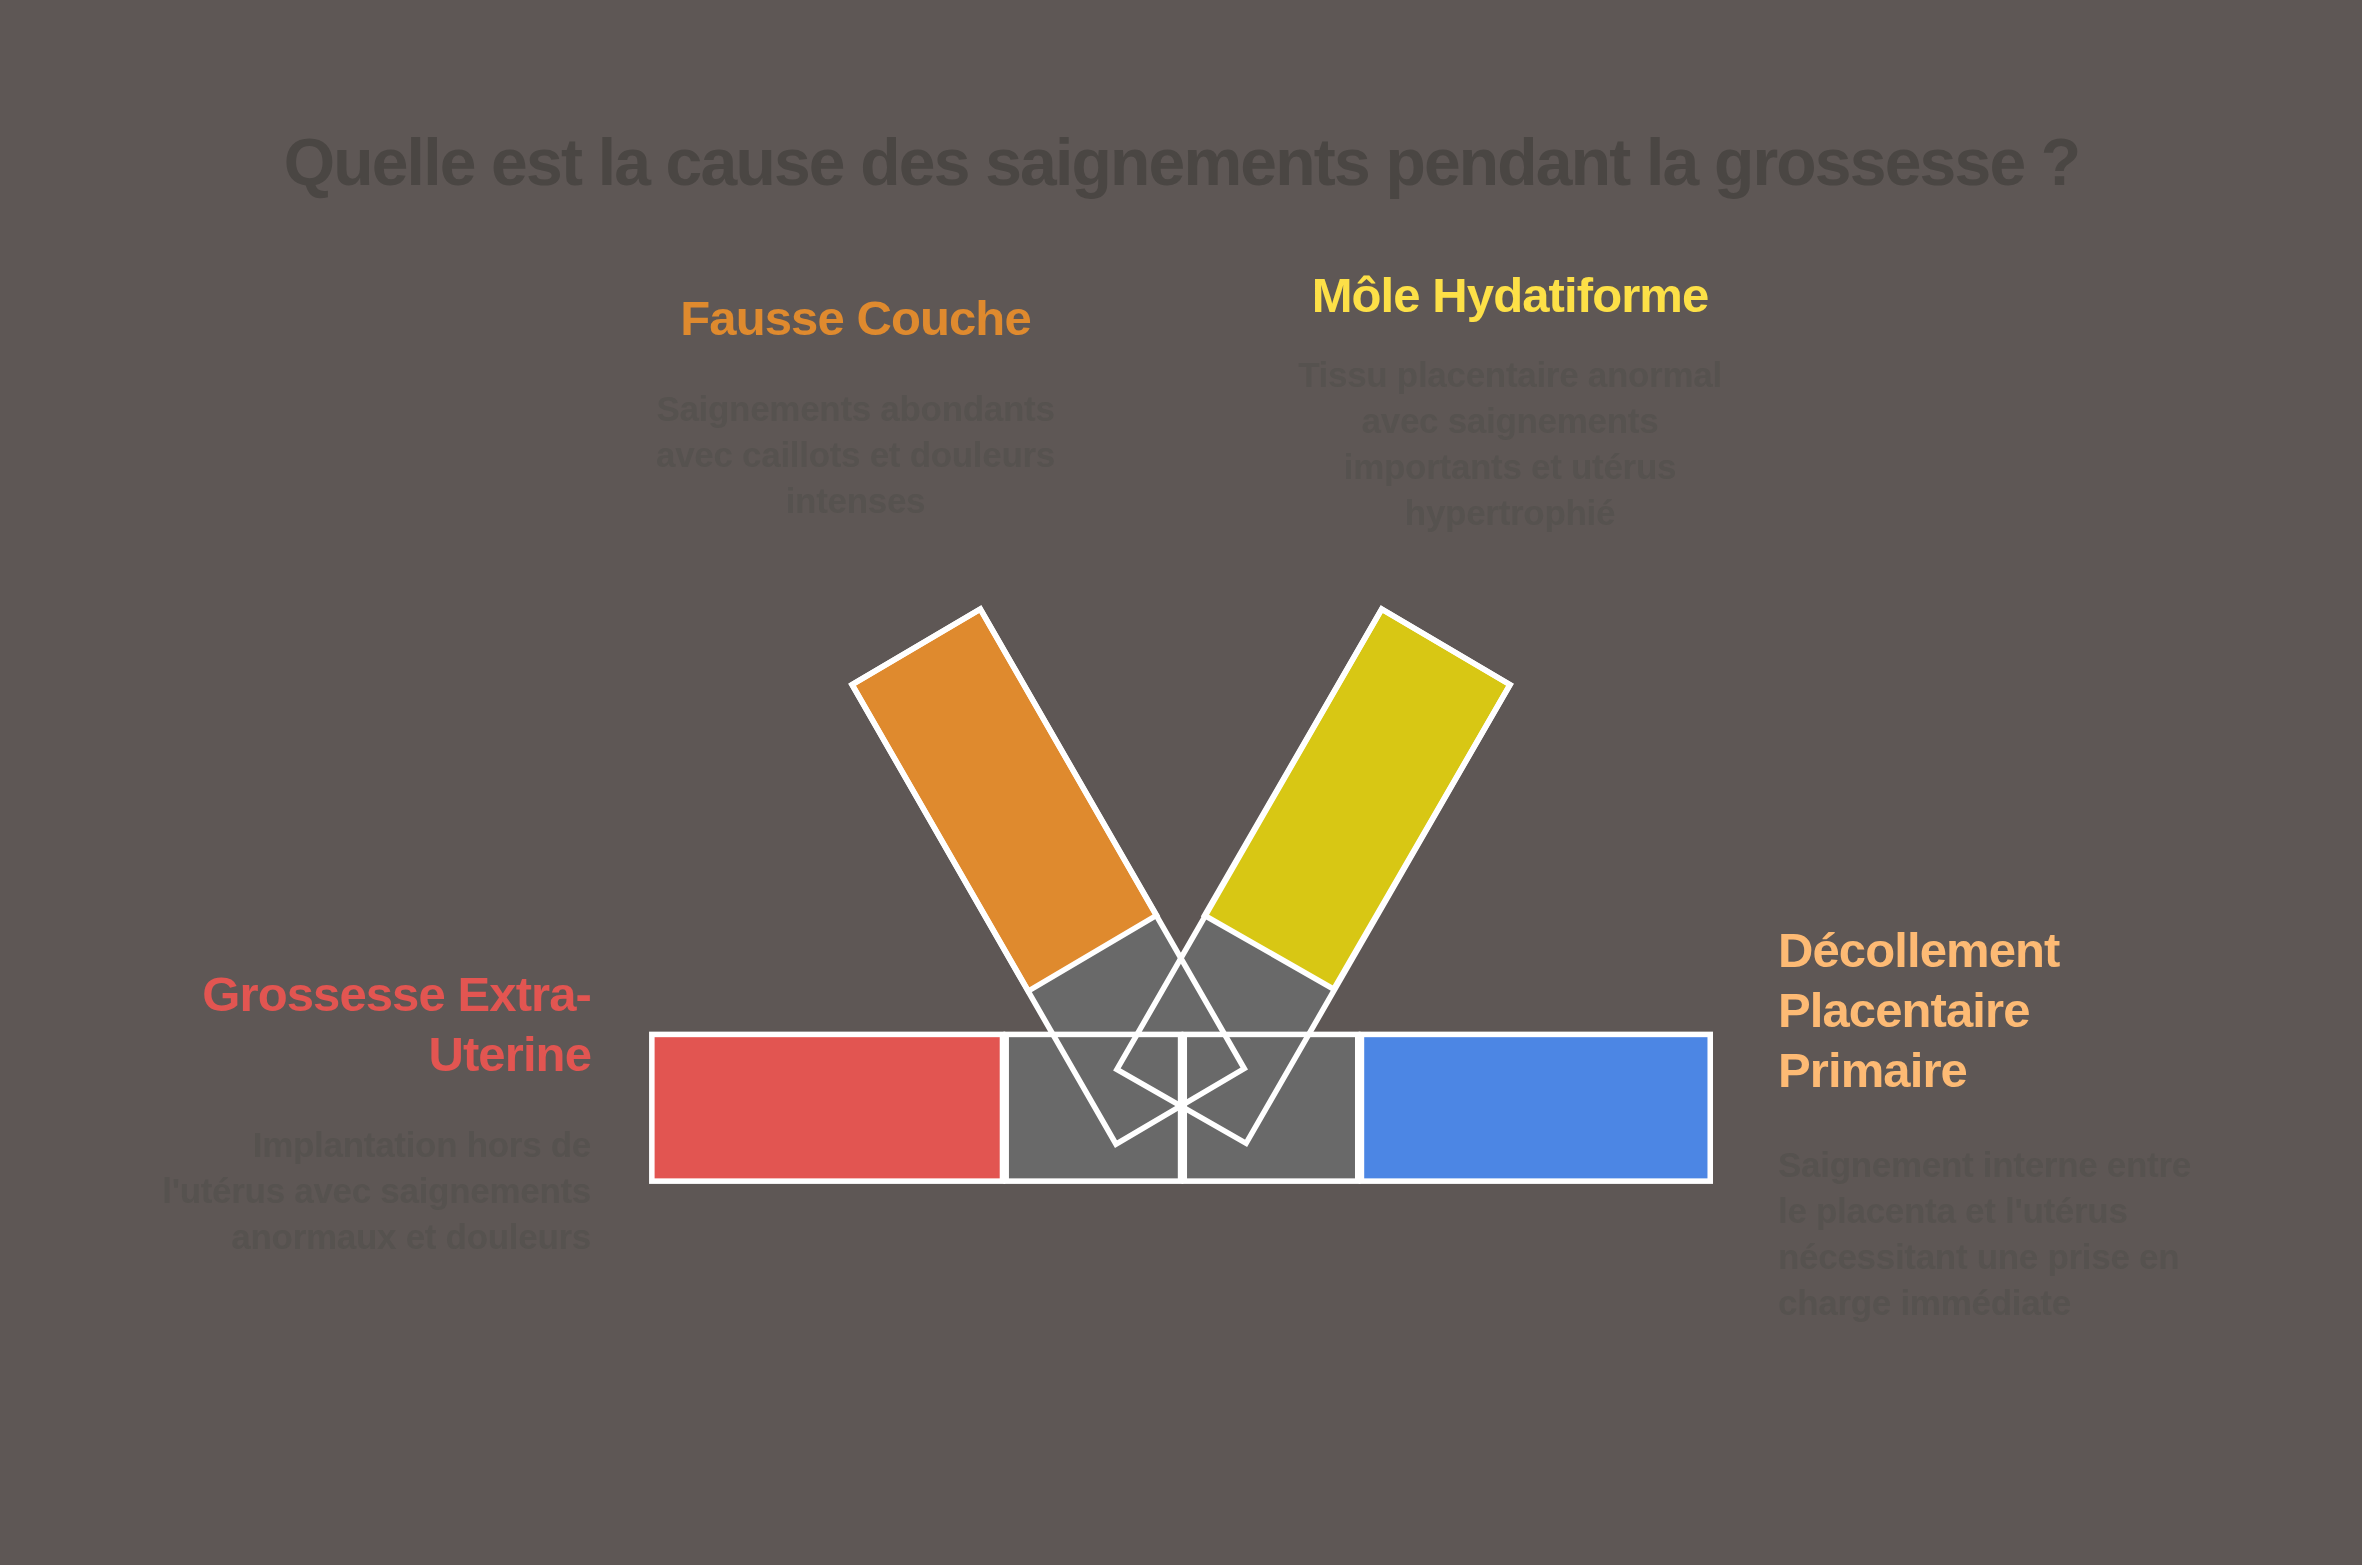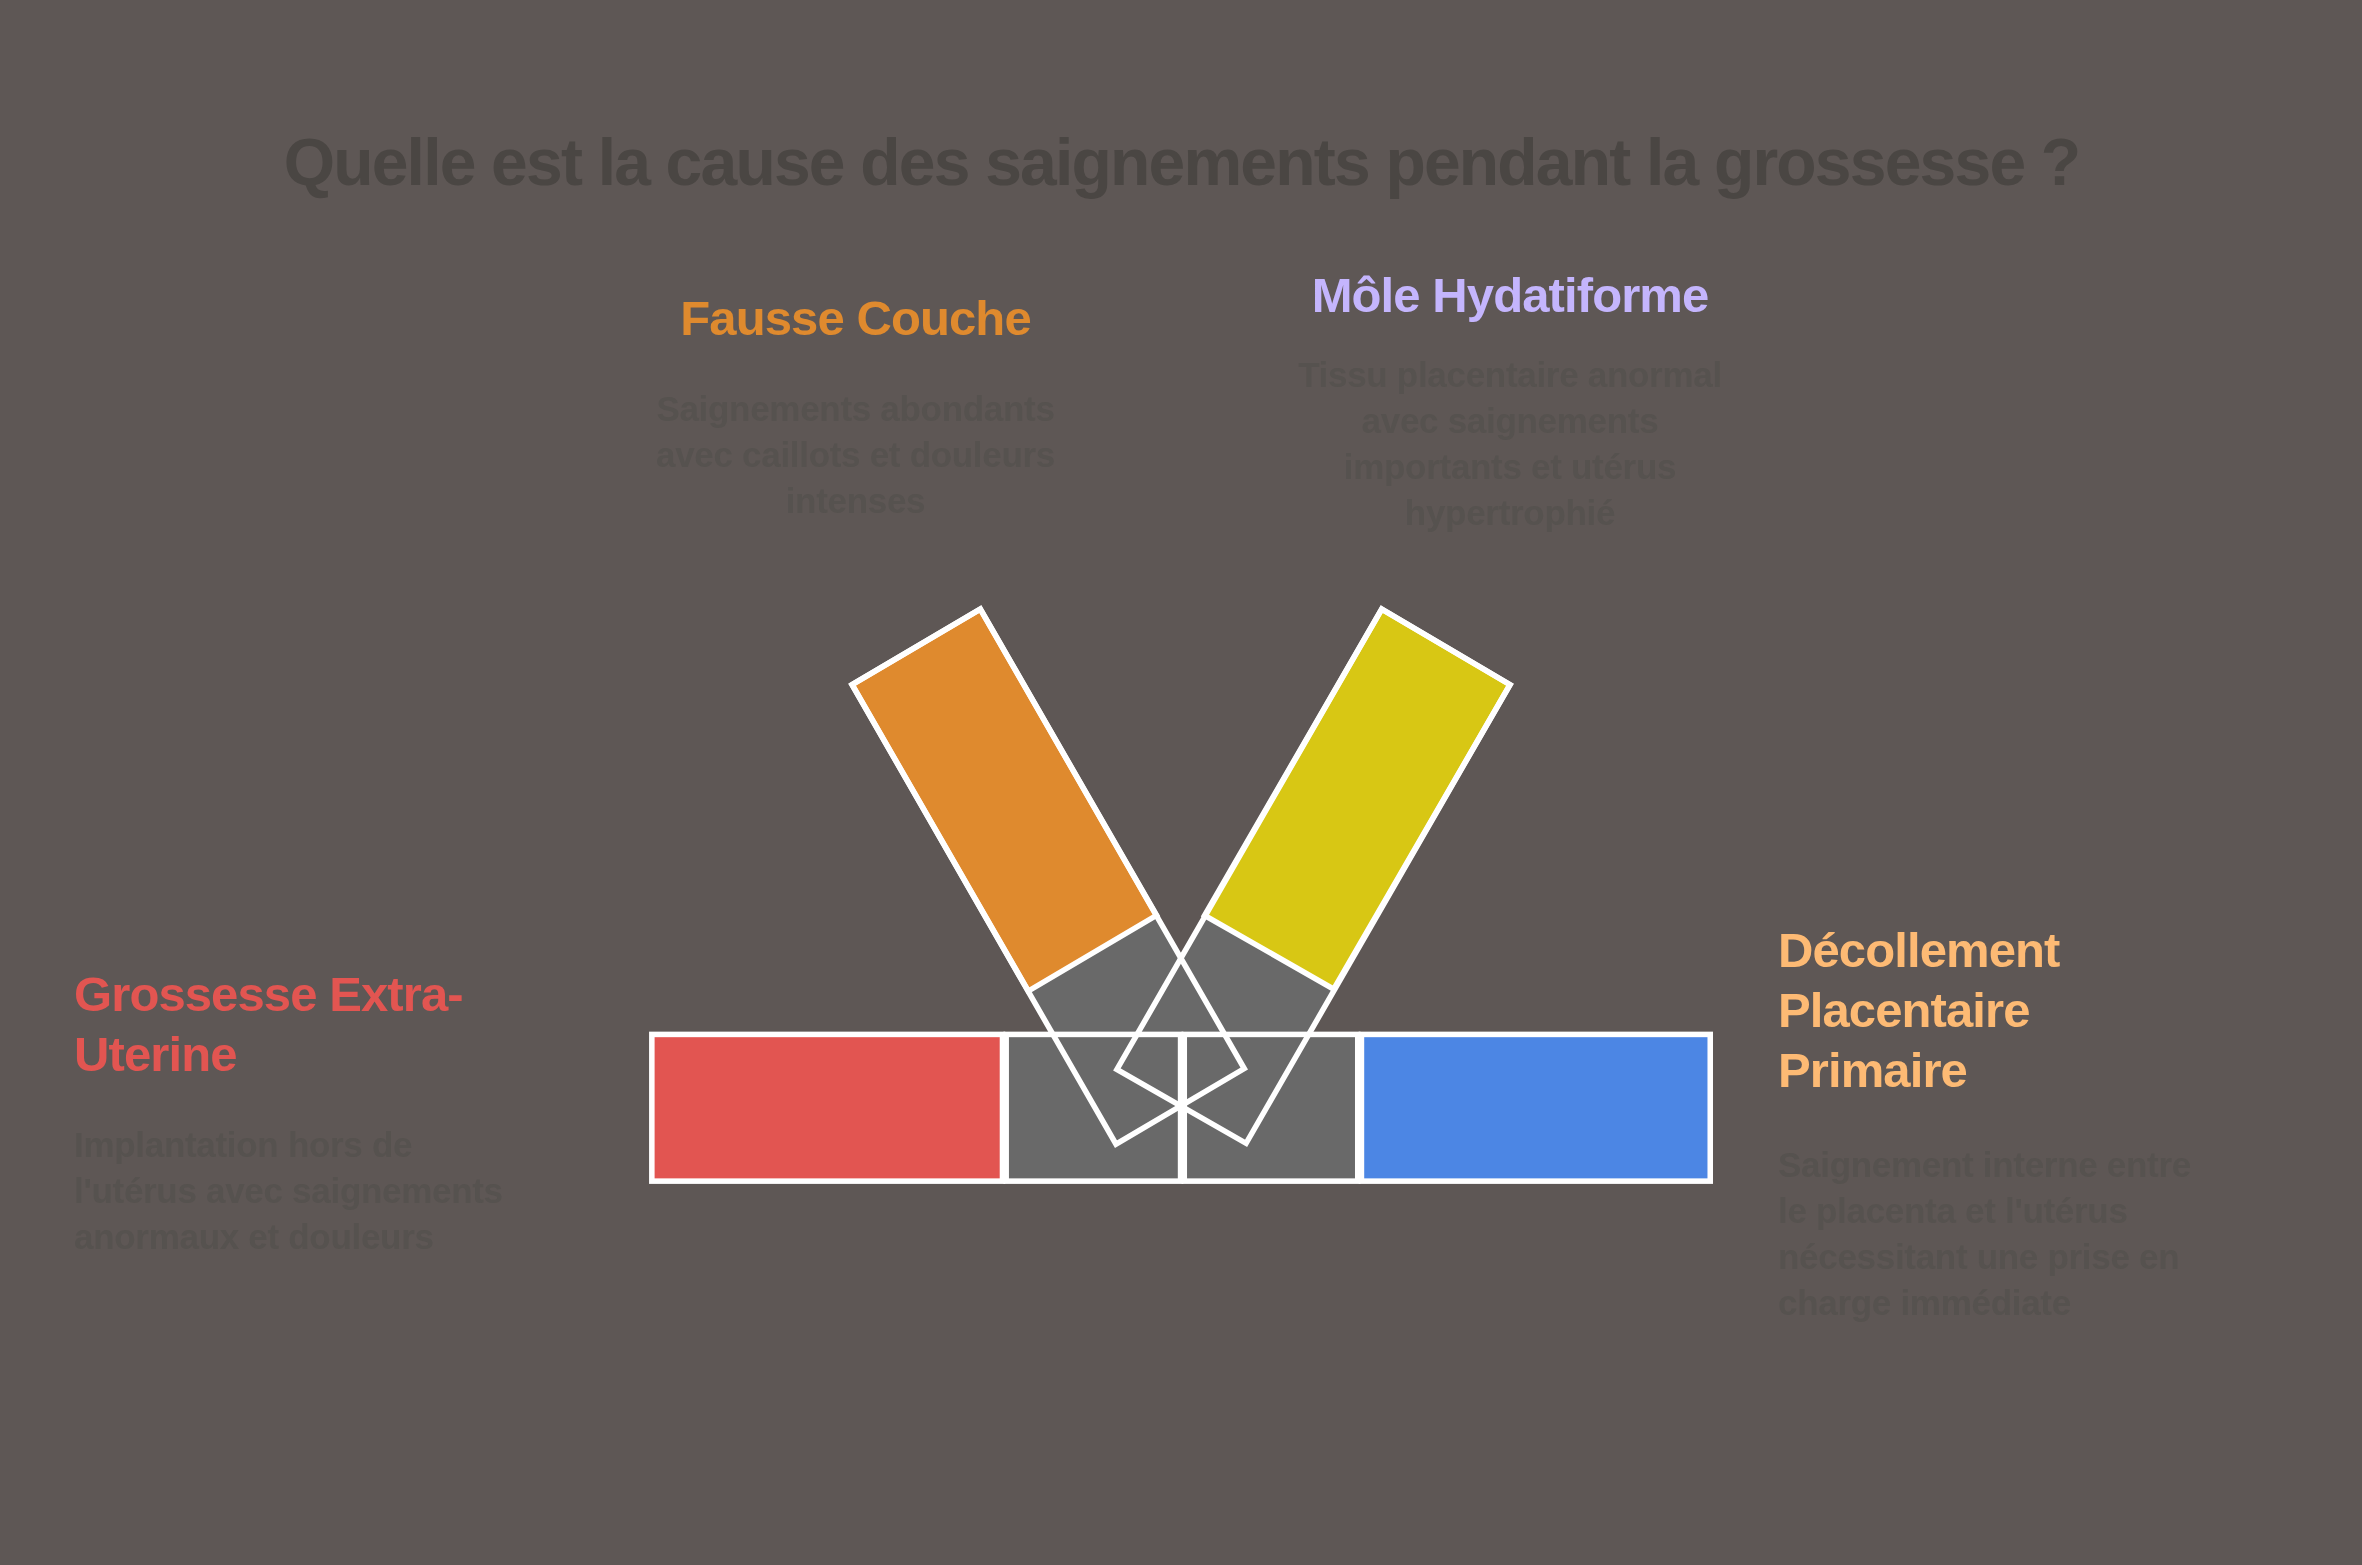--- a/index.html
+++ b/index.html
@@ -54,21 +54,21 @@
     line-height: 46px;
     font-weight: bold;
     letter-spacing: -0.3px;
     color: #56524F;
     white-space: pre-line;
   }
   .section-fausse       { left: 597px;  top: 288px;  width: 517px; text-align: center; }
   .section-fausse p     { margin-top: 38px; }
   .section-mole         { left: 1261px; top: 265px;  width: 498px; text-align: center; }
   .section-mole p       { margin-top: 27px; }
-  .section-grossesse    { left: 74px;   top: 964px; width: 517px; }
+  .section-grossesse    { left: 74px;   top: 964px; width: 517px; text-align: right; }
   .section-grossesse p  { margin-top: 38px; }
   .section-decollement  { left: 1778px; top: 920px;  width: 535px; text-align: left; }
   .section-decollement p{ margin-top: 42px; }
 </style>
 </head>
 <body>
 
 <div class="canvas">
 
   <h1 class="page-title">Quelle est la cause des saignements pendant la grossesse ?</h1>
@@ -99,21 +99,21 @@
   </svg>
 
   <section class="section section-fausse">
     <h2 style="color: rgb(223, 138, 46);">Fausse Couche</h2>
     <p>Saignements abondants
 avec caillots et douleurs
 intenses</p>
   </section>
 
   <section class="section section-mole">
-    <h2 style="color: #c4b5fd;">Môle Hydatiforme</h2>
+    <h2 style="color: #fde047;">Môle Hydatiforme</h2>
     <p>Tissu placentaire anormal
 avec saignements
 importants et utérus
 hypertrophié</p>
   </section>
 
   <section class="section section-grossesse">
     <h2 style="color: rgb(226, 85, 81);">Grossesse Extra-
 Uterine</h2>
     <p>Implantation hors de

